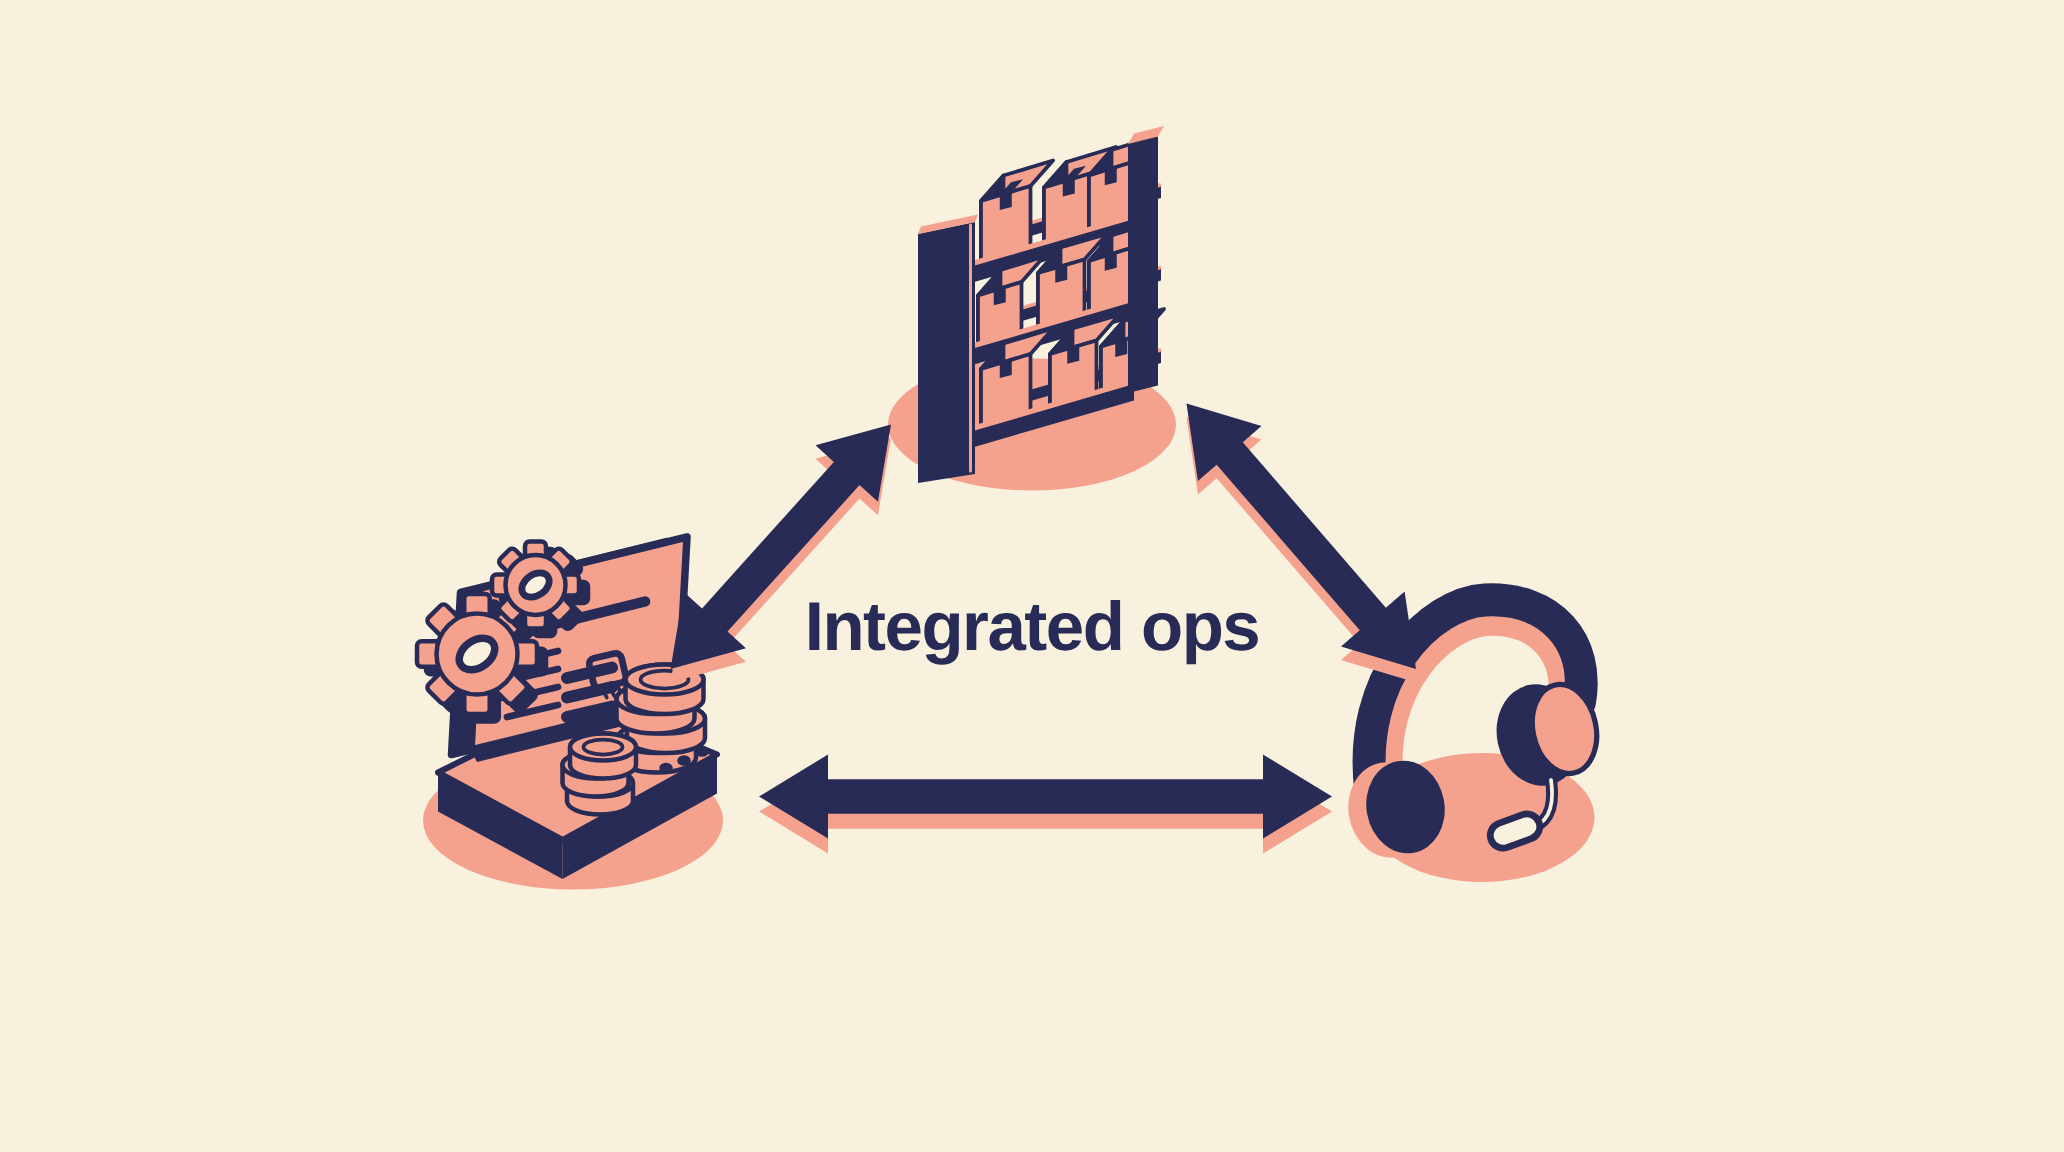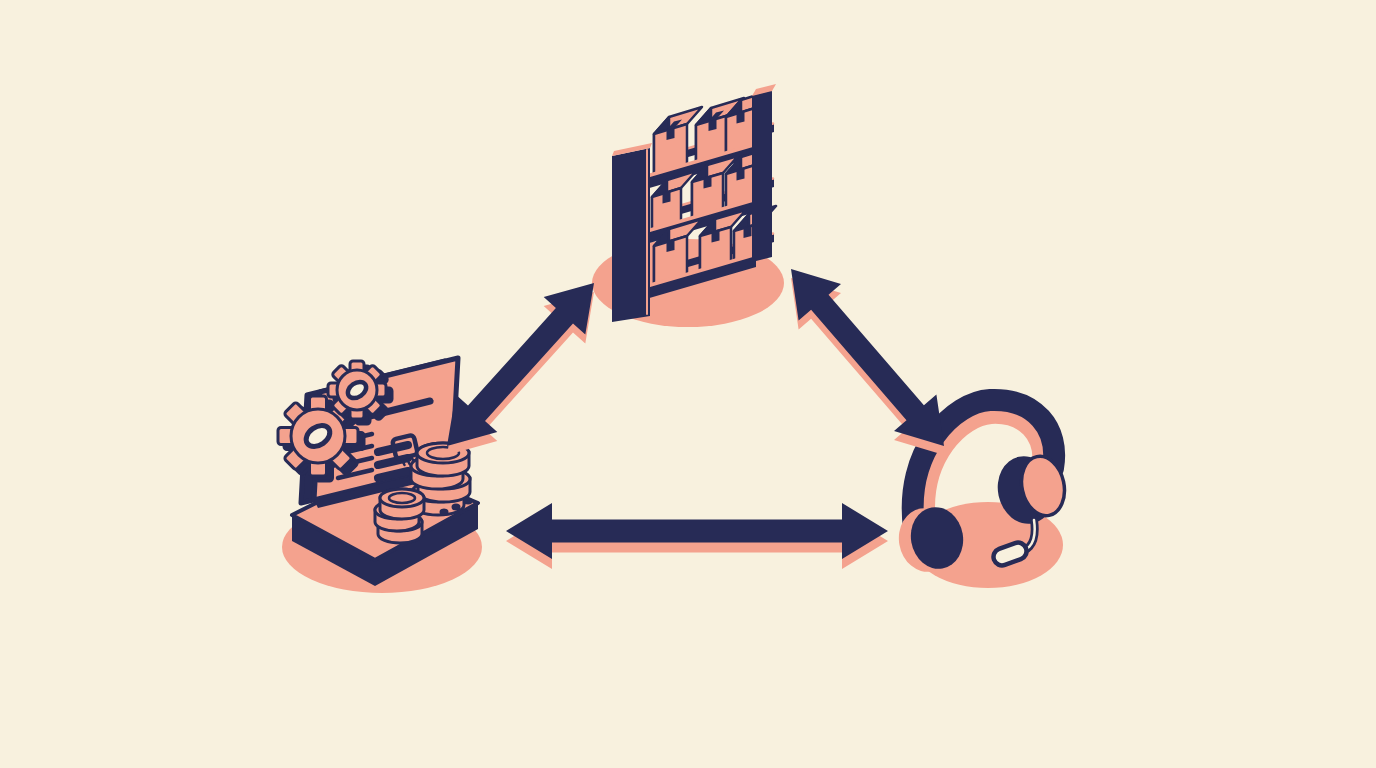--- a/index.html
+++ b/index.html
@@ -242,13 +242,14 @@
       <polygon transform="translate(0,9)" points="791,269 841,284 828.5,294.8 923.9,405.2 936.4,394.4 944,446 894,431 906.5,420.2 811.1,309.8 798.6,320.6" class="f-s"></polygon>
       <polygon points="791,269 841,284 828.5,294.8 923.9,405.2 936.4,394.4 944,446 894,431 906.5,420.2 811.1,309.8 798.6,320.6" class="f-n"></polygon>
     </g>
 
     <g>
       <polygon transform="translate(0,10)" points="506,531 552,503 552,519.5 842,519.5 842,503 888,531 842,559 842,542.5 552,542.5 552,559" class="f-s"></polygon>
       <polygon points="506,531 552,503 552,519.5 842,519.5 842,503 888,531 842,559 842,542.5 552,542.5 552,559" class="f-n"></polygon>
     </g>
   </svg>
 
+  <div class="title">Integrated ops</div>
 </div>
 
 </body></html>

